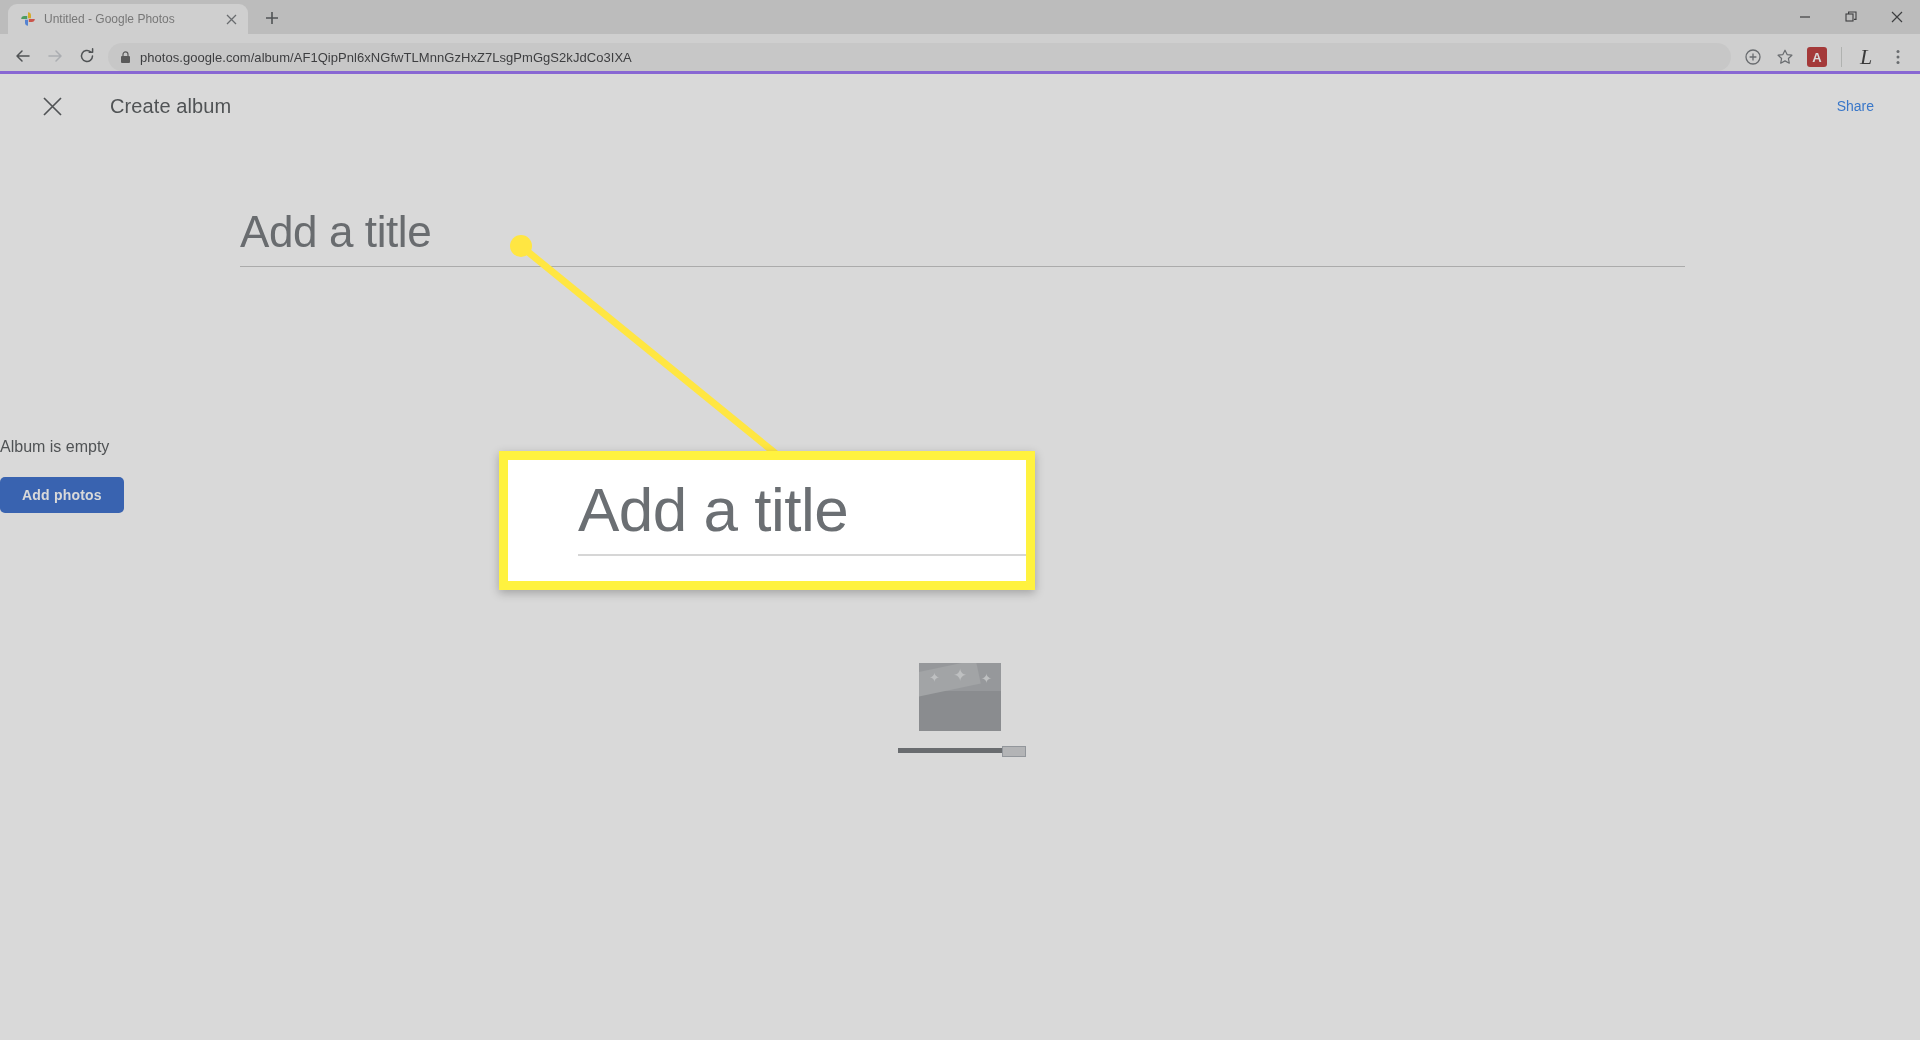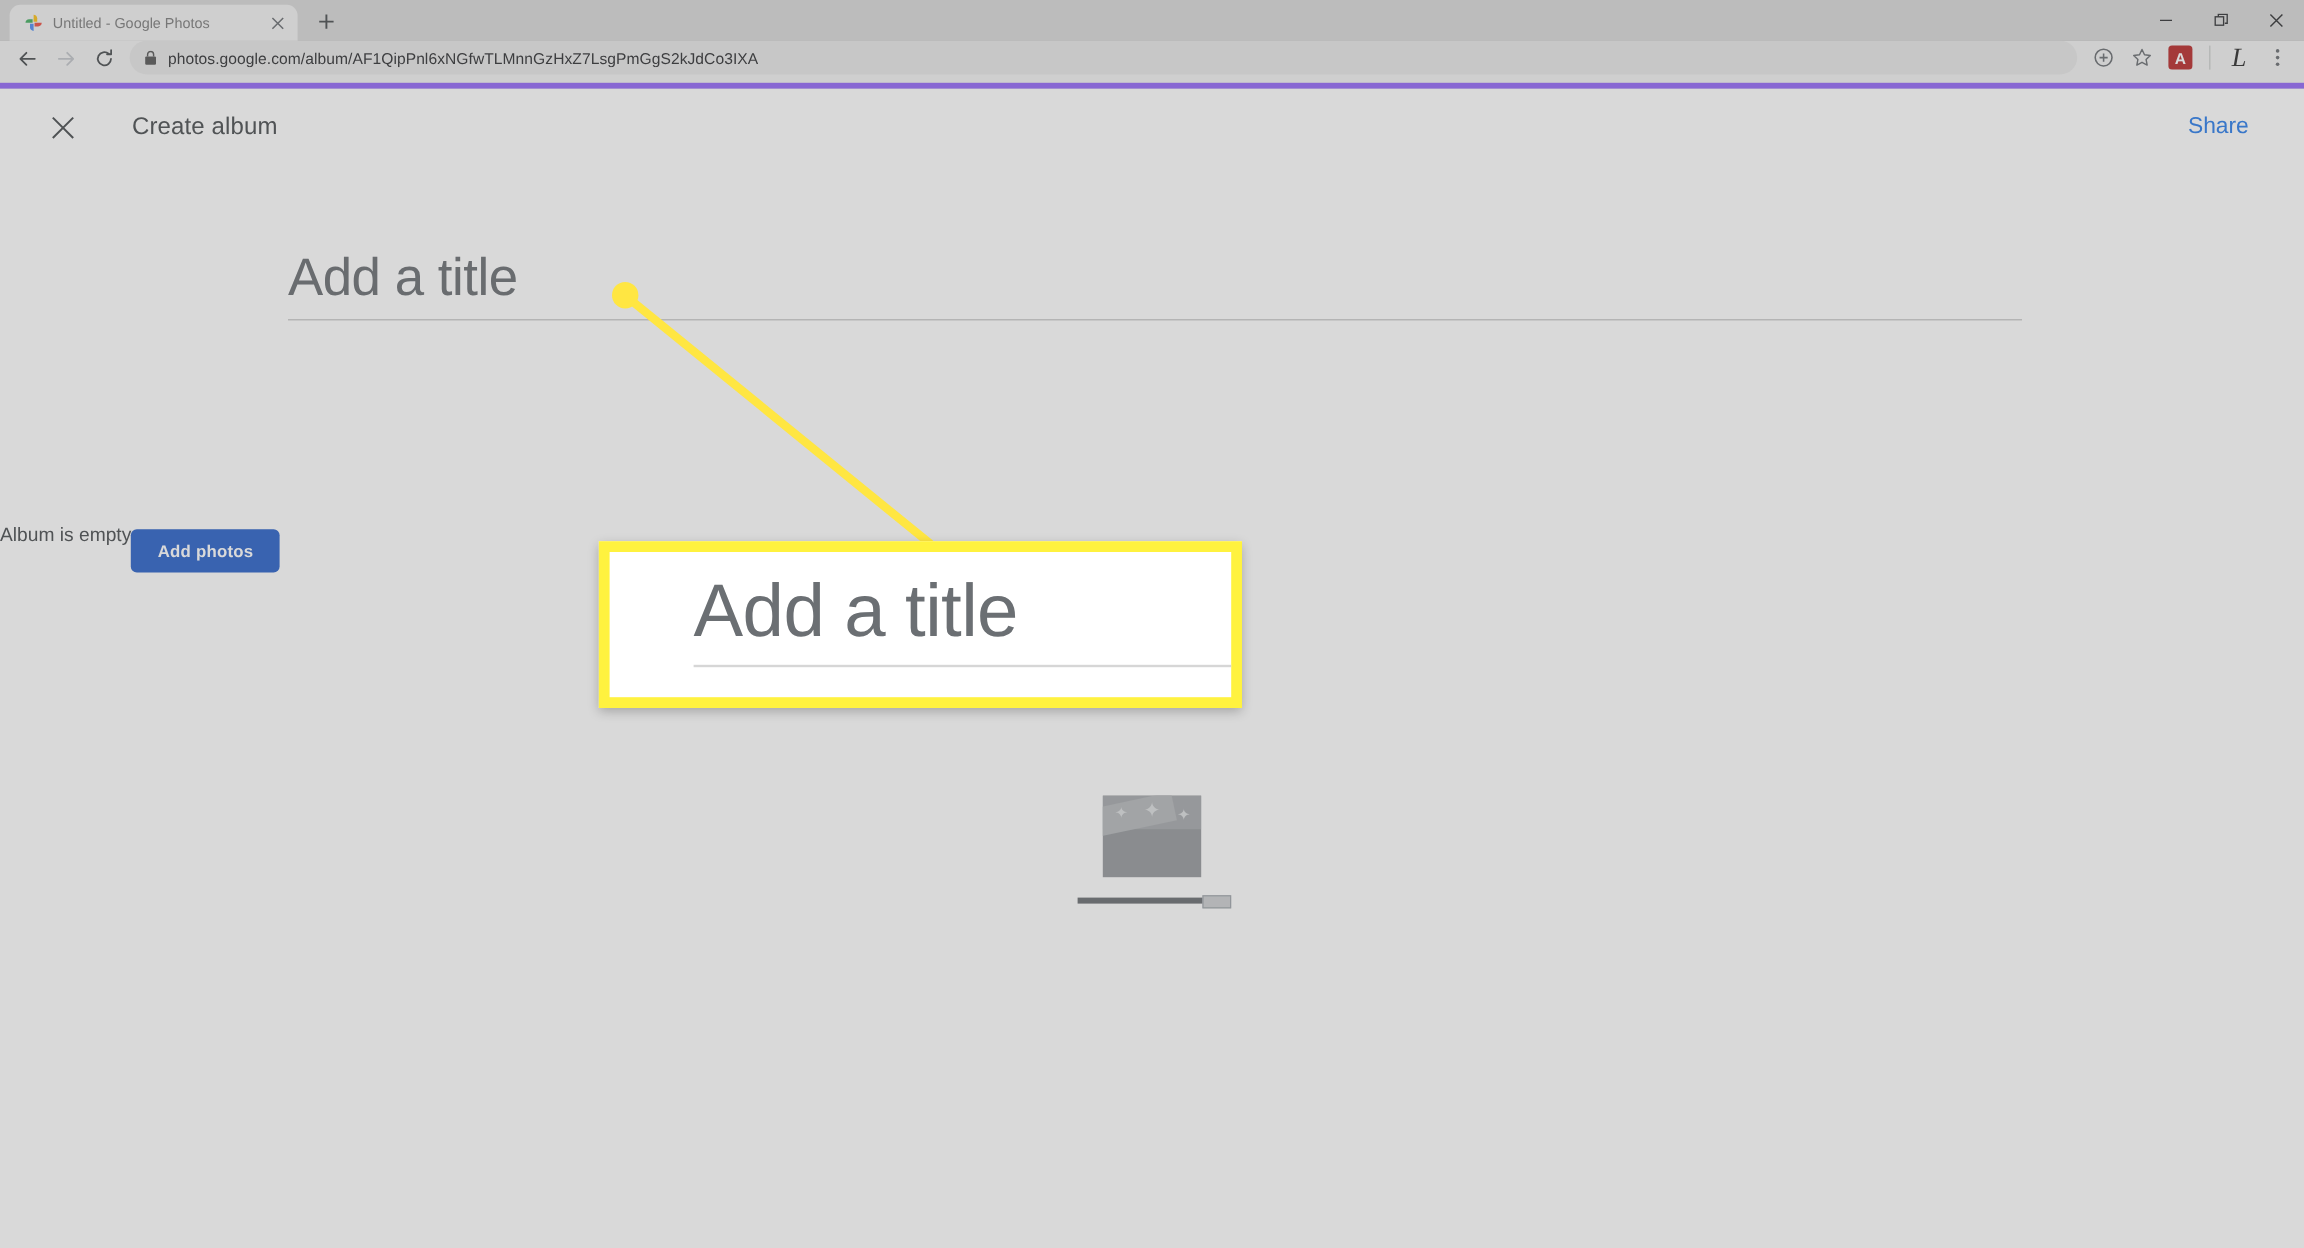--- a/index.html
+++ b/index.html
@@ -90,24 +90,24 @@
     display: flex; align-items: center; justify-content: center;
     color: #202124;
   }
 
   
   .toolbar {
     height: 40px;
     flex: 0 0 40px;
     background: #f1f1f1;
     display: flex;
-    align-items: flex-start;
+    align-items: flex-end;
     padding: 0 8px;
     gap: 2px;
-    border-bottom: 5px solid #8b5cf6;
+    border-bottom: 3px solid #8b5cf6;
   }
   .nav-btn {
     width: 30px; height: 30px;
     display: flex; align-items: center; justify-content: center;
     border-radius: 50%;
     color: #5f6368;
     flex: 0 0 30px;
   }
   .nav-btn.forward { color: #bdc1c6; }
   .omnibox {
@@ -190,21 +190,21 @@
     margin-left: 8px;
   }
   .gp-title {
     font-size: 20px;
     color: #3c4043;
     margin-left: 38px;
     letter-spacing: 0.1px;
   }
   .gp-spacer { flex: 1 1 auto; }
   .gp-share {
-    font-size: 19px;
+    font-size: 14px;
     color: #1a73e8;
     font-weight: 500;
     padding: 8px 14px;
     border-radius: 4px;
     margin-right: 8px;
   }
 
   .gp-body {
     flex: 1 1 auto;
     position: relative;
@@ -228,22 +228,22 @@
     height: 1px;
     background: #bdbdbd;
     width: 100%;
   }
 
   .empty-block {
     position: absolute;
     left: 0; right: 0;
     top: 300px;
     display: flex;
-    flex-direction: row;
-    align-items: flex-end;
+    flex-direction: column;
+    align-items: flex-start;
   }
   .empty-text {
     font-size: 16px;
     color: #3c4043;
     margin-bottom: 21px;
   }
   .add-photos-btn {
     background: #1a56c4;
     color: #ffffff;
     font-size: 14px;

